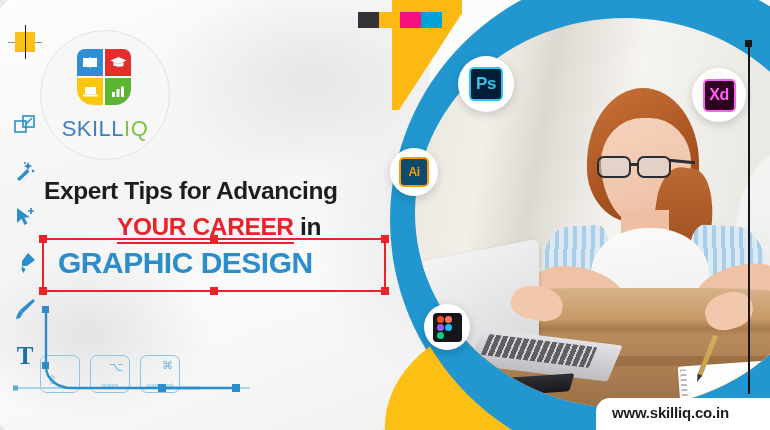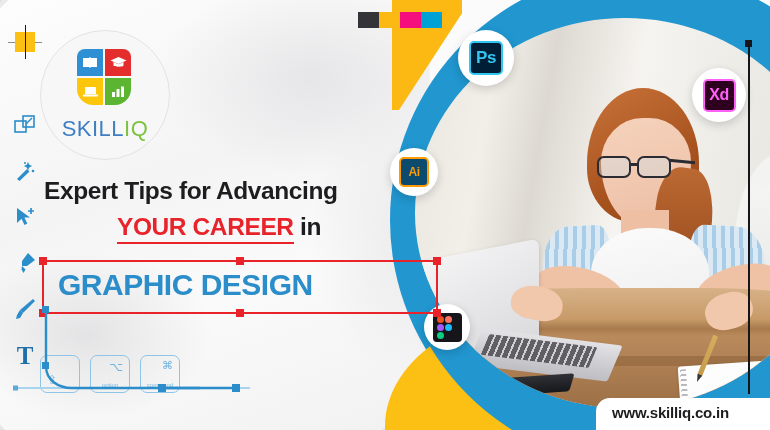--- a/index.html
+++ b/index.html
@@ -182,21 +182,21 @@
   
   .badge {
     position:absolute; border-radius:50%; background:#fff;
     display:flex; align-items:center; justify-content:center;
     box-shadow:0 3px 10px rgba(0,0,0,.17);
   }
   .badge-inner {
     display:flex; align-items:center; justify-content:center;
     font-weight:bold; letter-spacing:-.5px;
   }
-  .badge-ps { left:458px; top:30px; width:56px; height:56px; }
+  .badge-ps { left:458px; top:56px; width:56px; height:56px; }
   .badge-ps .badge-inner { width:34px; height:34px; background:#001e36; border:2px solid #31c5f0; border-radius:5px; color:#31c5f0; font-size:17px; }
   .badge-xd { left:692px; top:68px; width:54px; height:54px; }
   .badge-xd .badge-inner { width:33px; height:33px; background:#2e001f; border:2px solid #ff61f6; border-radius:5px; color:#ff61f6; font-size:16px; }
   .badge-ai { left:390px; top:148px; width:48px; height:48px; }
   .badge-ai .badge-inner { width:30px; height:30px; background:#0c4a6e; border:2px solid #ff9a00; border-radius:5px; color:#ff9a00; font-size:12px; }
   .badge-fg { left:424px; top:304px; width:46px; height:46px; }
   .badge-fg .badge-inner { width:29px; height:29px; background:#16161a; border-radius:4px; position:relative; }
   .fg-dot { position:absolute; width:7.5px; height:7.5px; border-radius:50%; }
 
   
@@ -232,21 +232,21 @@
   .logo-text .sk { color:#3f7fc1; }
   .logo-text .iq { color:#7dc242; }
 
   
   .headline { position:absolute; left:44px; top:178px; width:350px; }
   .h-line1 { font-size:24.5px; font-weight:bold; color:#1d1d1f; letter-spacing:-.4px; line-height:1.1; }
   .h-line2 { margin-top:8px; font-size:24.5px; font-weight:bold; color:#1d1d1f; letter-spacing:-.4px;text-align:center; }
   .h-line2 .career { color:#e8232a; border-bottom:2.5px solid #e8232a; padding-bottom:2px; }
 
   
-  .selbox { position:absolute; left:42px; top:260px; width:396px; height:54px; border:2px solid #e8232a; }
+  .selbox { position:absolute; left:42px; top:238px; width:344px; height:54px; border:2px solid #e8232a; }
   .selbox .h-line3 {
     position:absolute; left:14px; top:6px;
     font-size:30px; font-weight:bold; color:#2b8dc9; letter-spacing:-.5px;
   }
   .handle { position:absolute; width:8px; height:8px; background:#e8232a; }
   .hd-tl { left:-5px; top:-5px; } .hd-tm { left:50%; top:-5px; margin-left:-4px; }
   .hd-tr { right:-5px; top:-5px; } .hd-bl { left:-5px; bottom:-5px; }
   .hd-bm { left:50%; bottom:-5px; margin-left:-4px; } .hd-br { right:-5px; bottom:-5px; }
 
   

